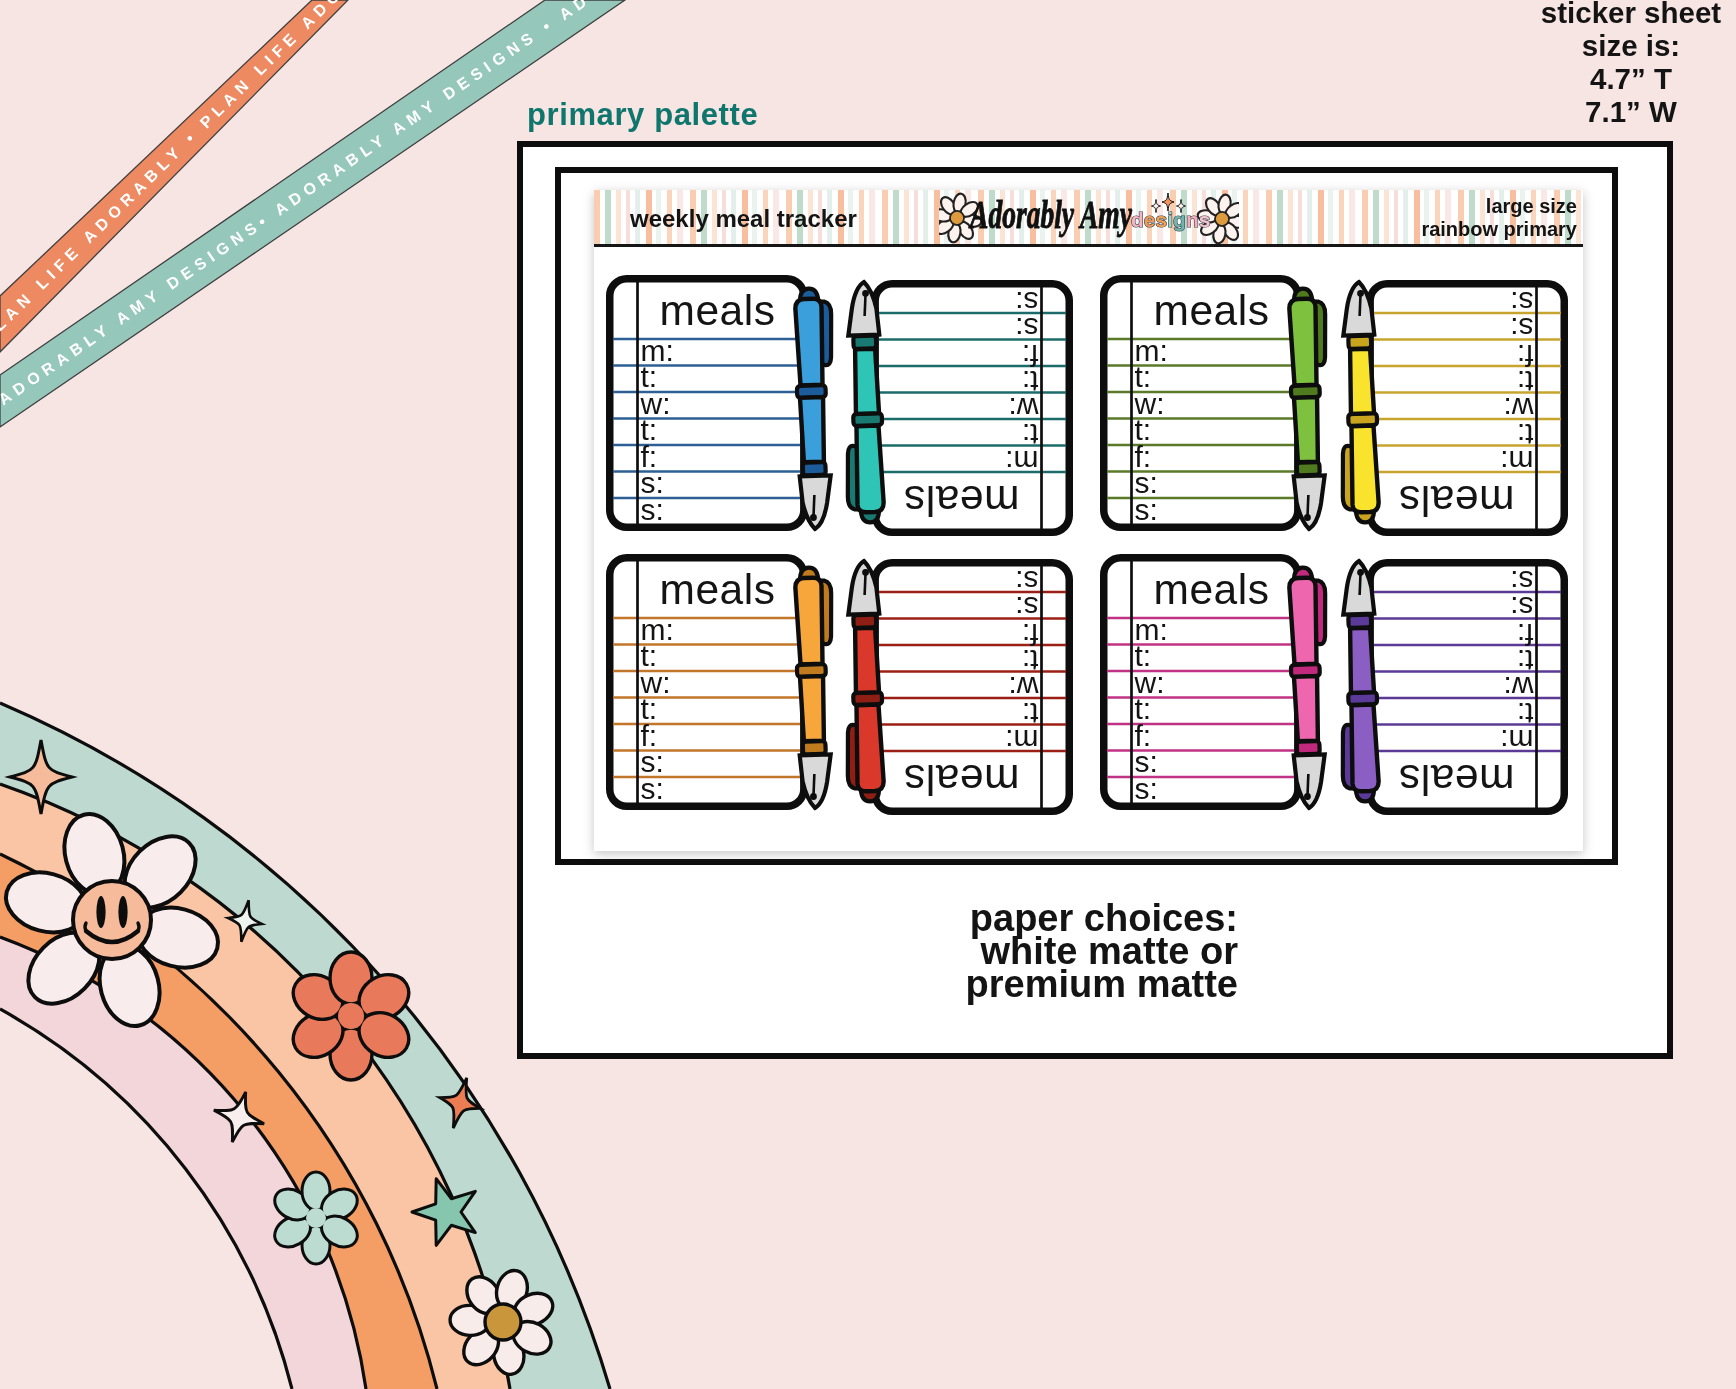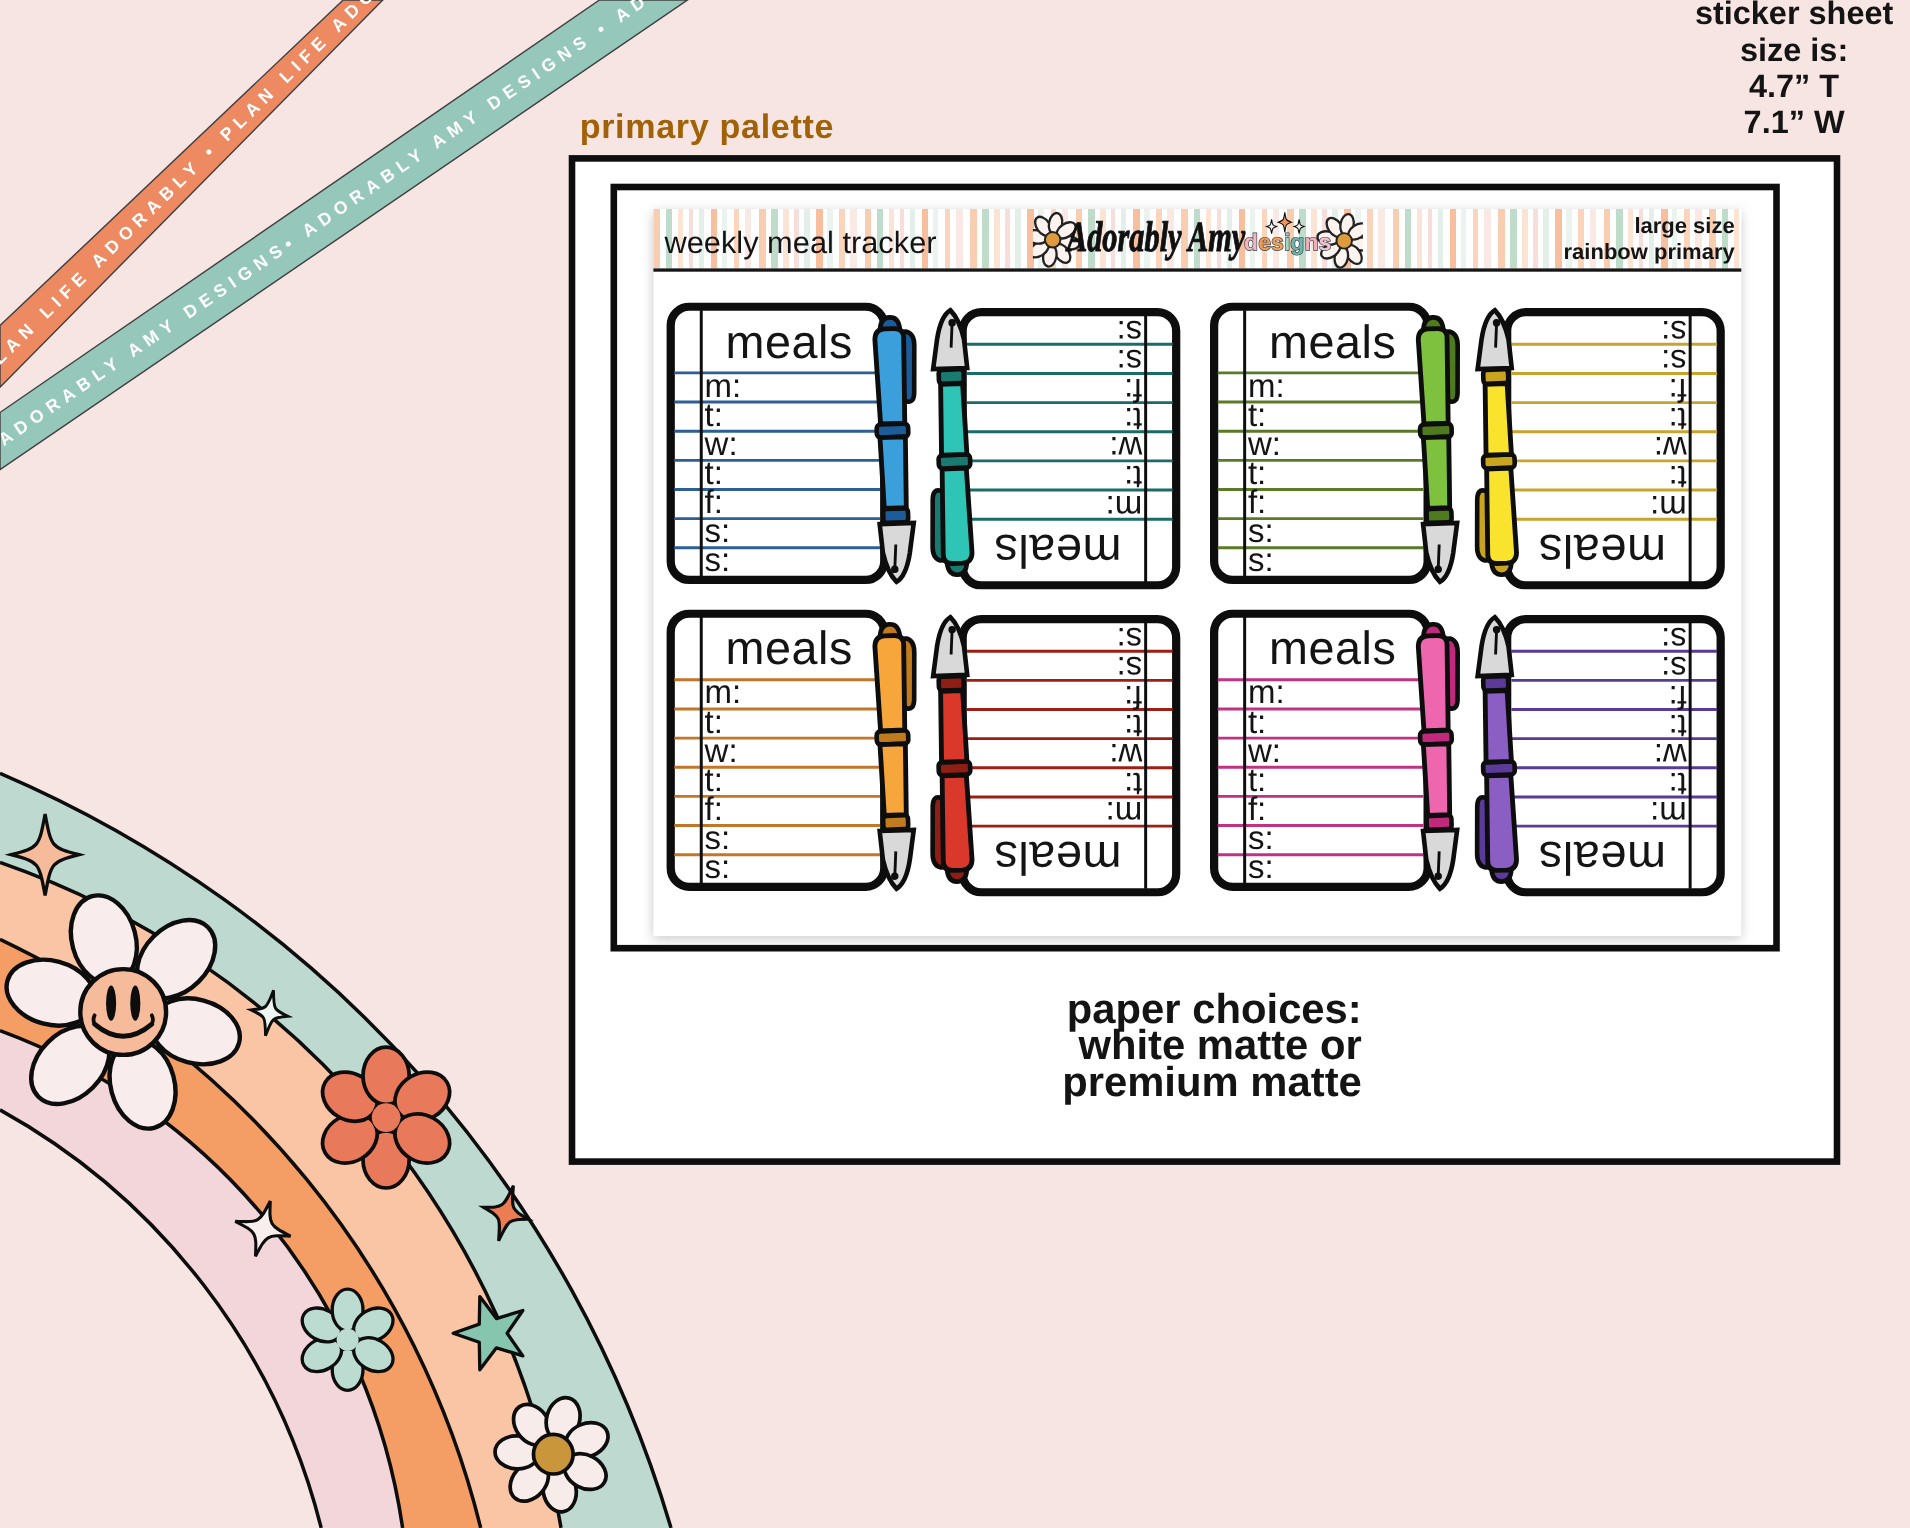--- a/index.html
+++ b/index.html
@@ -10,26 +10,26 @@
 .ibox{position:absolute;left:555px;top:167px;width:1063px;height:698px;border:6px solid #0d0d0d;background:#fff;box-sizing:border-box;}
 .sheet{position:absolute;left:594px;top:190px;width:989px;height:661px;background:#fff;
   box-shadow:0 3px 10px rgba(110,110,110,.4);}
 .banner{position:absolute;left:594px;top:190px;width:989px;height:54px;border-bottom:3px solid #161616;
   background:repeating-linear-gradient(90deg,
     #f9cdb0 0 6px, #ffffff 6px 11px, #bfdcca 11px 17px, #ffffff 17px 22px,
     #fce4d4 22px 27px, #ffffff 27px 32px, #f7dedb 32px 36px, #ffffff 36px 41px,
     #e3f0e9 41px 46px, #ffffff 46px 52px, #f8bf9e 52px 58px, #ffffff 58px 62px,
     #eaf3ee 62px 67px, #ffffff 67px 73px, #fad4bb 73px 78px, #ffffff 78px 83px,
     #f9e8e4 83px 89px, #ffffff 89px 96px);}
-.b-left{position:absolute;left:604px;top:205px;font-size:28px;font-weight:normal;color:#141414;}
+.b-left{position:absolute;left:630px;top:205px;font-size:24px;font-weight:bold;color:#141414;}
 .b-right{position:absolute;right:159px;top:195px;font-size:20px;font-weight:bold;color:#141414;text-align:right;line-height:22.5px;padding-left:32px;}
 .logo{position:absolute;left:939px;top:186px;}
 .cell{position:absolute;width:247px;height:261px;}
 .flip{transform:rotate(180deg);}
-.t-pal{position:absolute;left:527px;top:97px;font-size:31px;font-weight:bold;color:#a16207;letter-spacing:0.6px;}
+.t-pal{position:absolute;left:527px;top:97px;font-size:31px;font-weight:bold;color:#0f766e;letter-spacing:0.6px;}
 .t-size{position:absolute;left:1531px;top:-4px;width:200px;text-align:center;font-size:29.5px;font-weight:bold;color:#141414;line-height:33px;}
 .t-paper{position:absolute;left:938px;top:902px;width:300px;text-align:right;font-size:38px;font-weight:bold;color:#141414;line-height:33px;}
 </style></head>
 <body>
 <svg class="rainbow" width="1736" height="1389" viewBox="0 0 1736 1389">
 <path d="M 0 703 A 1077.8 1077.8 0 0 1 610 1389 L 510 1389 A 773.1 773.1 0 0 0 0 784 Z" fill="#bedad0"></path>
 <path d="M 0 784 A 773.1 773.1 0 0 1 510 1389 L 437 1389 A 804.9 804.9 0 0 0 0 854 Z" fill="#f9c5a4"></path>
 <path d="M 0 854 A 804.9 804.9 0 0 1 437 1389 L 366 1389 A 568.1 568.1 0 0 0 0 937 Z" fill="#f49d64"></path>
 <path d="M 0 937 A 568.1 568.1 0 0 1 366 1389 L 292 1389 A 601.5 601.5 0 0 0 0 1009 Z" fill="#f3d6d9"></path>
 <path d="M 0 703 A 1077.8 1077.8 0 0 1 610 1389" fill="none" stroke="#0d0d0d" stroke-width="3.2"></path>

